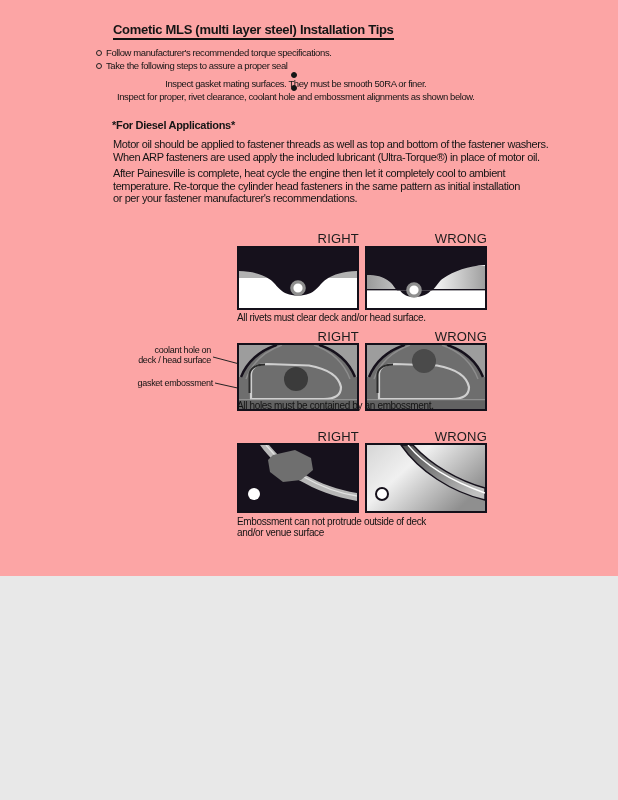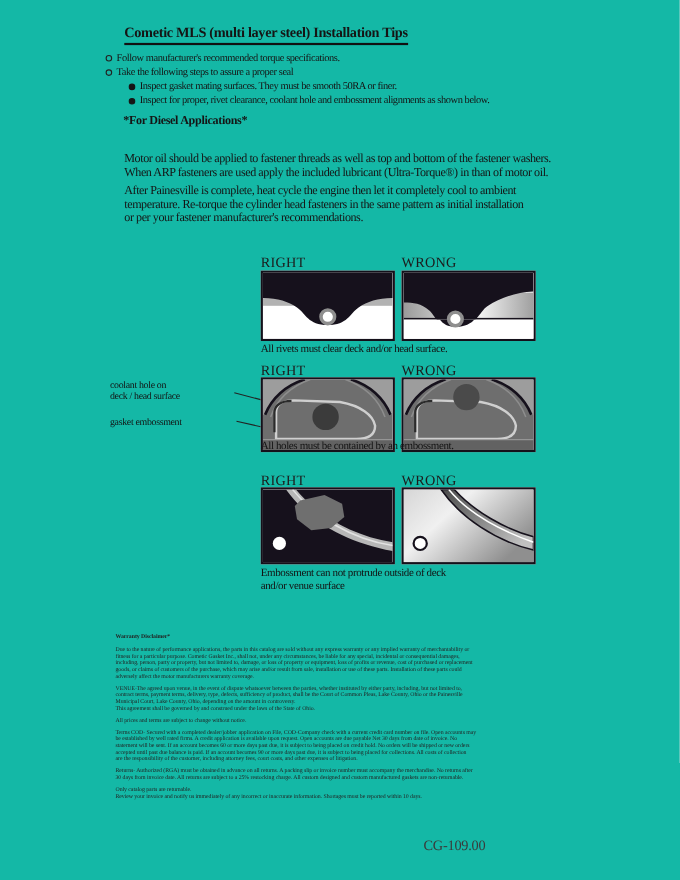--- a/index.html
+++ b/index.html
@@ -1,42 +1,42 @@
 <!DOCTYPE html>
 <html><head>
 <meta charset="utf-8">
 <style>
   html,body{margin:0;padding:0;background:#e8e8e8;}
   .page{
-    position:relative;width:618px;height:800px;background:#14b8a6;
+    position:relative;width:618px;height:576px;background:#fca5a5;
     margin:0 auto;overflow:hidden;
-    font-family:Liberation Serif, serif;color:#151515;
+    font-family:Liberation Sans, sans-serif;color:#151515;
   }
   .abs{position:absolute;}
   
   .title{
     left:113px;top:22px;font-size:13px;font-weight:bold;letter-spacing:-0.3px;
     border-bottom:2px solid #111;padding-bottom:1px;white-space:nowrap;
   }
   .bullets{left:96px;top:46px;font-size:9.5px;letter-spacing:-0.4px;}
   .bullet-row{display:flex;align-items:center;height:13px;white-space:nowrap;text-align:right;}
-  .bullet-row.sub{margin-left:21px;}
+  .bullet-row.sub{margin-left:21px;flex-direction:column;}
   .marker{width:4px;height:4px;border:1px solid #222;border-radius:50%;margin-right:4px;flex:0 0 auto;}
   .marker.filled{background:#161616;border-color:#161616;}
-  .diesel-heading{left:112px;top:104px;font-size:11px;font-weight:bold;letter-spacing:-0.3px;white-space:nowrap;}
+  .diesel-heading{left:112px;top:119px;font-size:11px;font-weight:bold;letter-spacing:-0.3px;white-space:nowrap;}
   .bodypara{font-size:11px;letter-spacing:-0.4px;line-height:12.5px;white-space:nowrap;}
   .p-d1{left:113px;top:138px;}
   .p-d2{left:113px;top:167px;}
   .p-d3{left:113px;top:208px;}
   
-  .rw-label{width:122px;text-align:left;font-size:13px;letter-spacing:0.2px;color:#1c1c1c;}
+  .rw-label{width:122px;text-align:right;font-size:13px;letter-spacing:0.2px;color:#1c1c1c;}
   .dbox{width:122px;border:2px solid #14101a;box-sizing:border-box;background:#fff;}
   .dbox svg{display:block;width:100%;height:100%;}
   .caption{font-size:10px;letter-spacing:-0.35px;color:#131313;}
-  .callout{font-size:9px;letter-spacing:-0.3px;text-align:left;line-height:10px;color:#131313;}
+  .callout{font-size:9px;letter-spacing:-0.3px;text-align:right;line-height:10px;color:#131313;}
   
   .fineprint{left:105px;top:576px;width:420px;font-size:5.3px;letter-spacing:-0.05px;color:#222;}
   .fineprint .fp-head{font-weight:bold;margin-bottom:6px;}
   .fineprint .fp-para{margin-bottom:5px;}
   .fineprint .fp-para div{line-height:6px;white-space:nowrap;}
   .footer-code{left:385px;top:761px;font-size:13px;letter-spacing:-0.2px;color:#3a3a3a;}
 </style>
 </head>
 <body>
 
@@ -59,21 +59,21 @@
     </div>
     <div class="bullet-row sub">
       <span class="marker filled"></span>
       <span>Inspect for proper, rivet clearance, coolant hole and embossment alignments as shown below.</span>
     </div>
   </div>
 
   <div class="abs diesel-heading">*For Diesel Applications*</div>
   <div class="abs bodypara p-d1">
       <div>Motor oil should be applied to fastener threads as well as top and bottom of the fastener washers.</div>
-      <div>When ARP fasteners are used apply the included lubricant (Ultra-Torque®) in than of motor oil.</div>
+      <div>When ARP fasteners are used apply the included lubricant (Ultra-Torque®) in place of motor oil.</div>
     </div>
   <div class="abs bodypara p-d2">
       <div>After Painesville is complete, heat cycle the engine then let it completely cool to ambient</div>
       <div>temperature. Re-torque the cylinder head fasteners in the same pattern as initial installation</div>
       <div>or per your fastener manufacturer's recommendations.</div>
     </div>
 
   <div class="abs rw-label" style="left:237px;top:231px;">RIGHT</div>
   <div class="abs rw-label" style="left:365px;top:231px;">WRONG</div>
 

